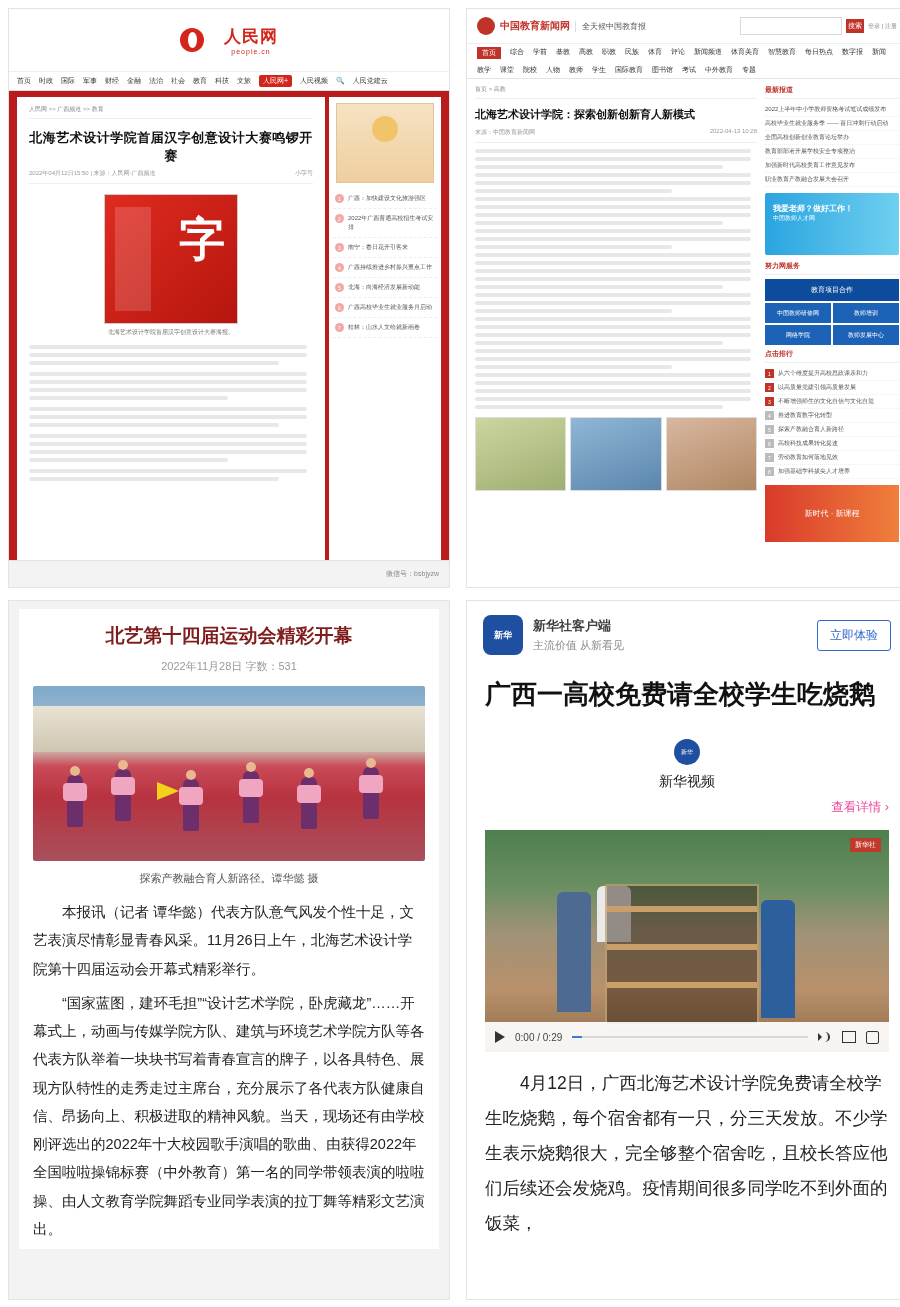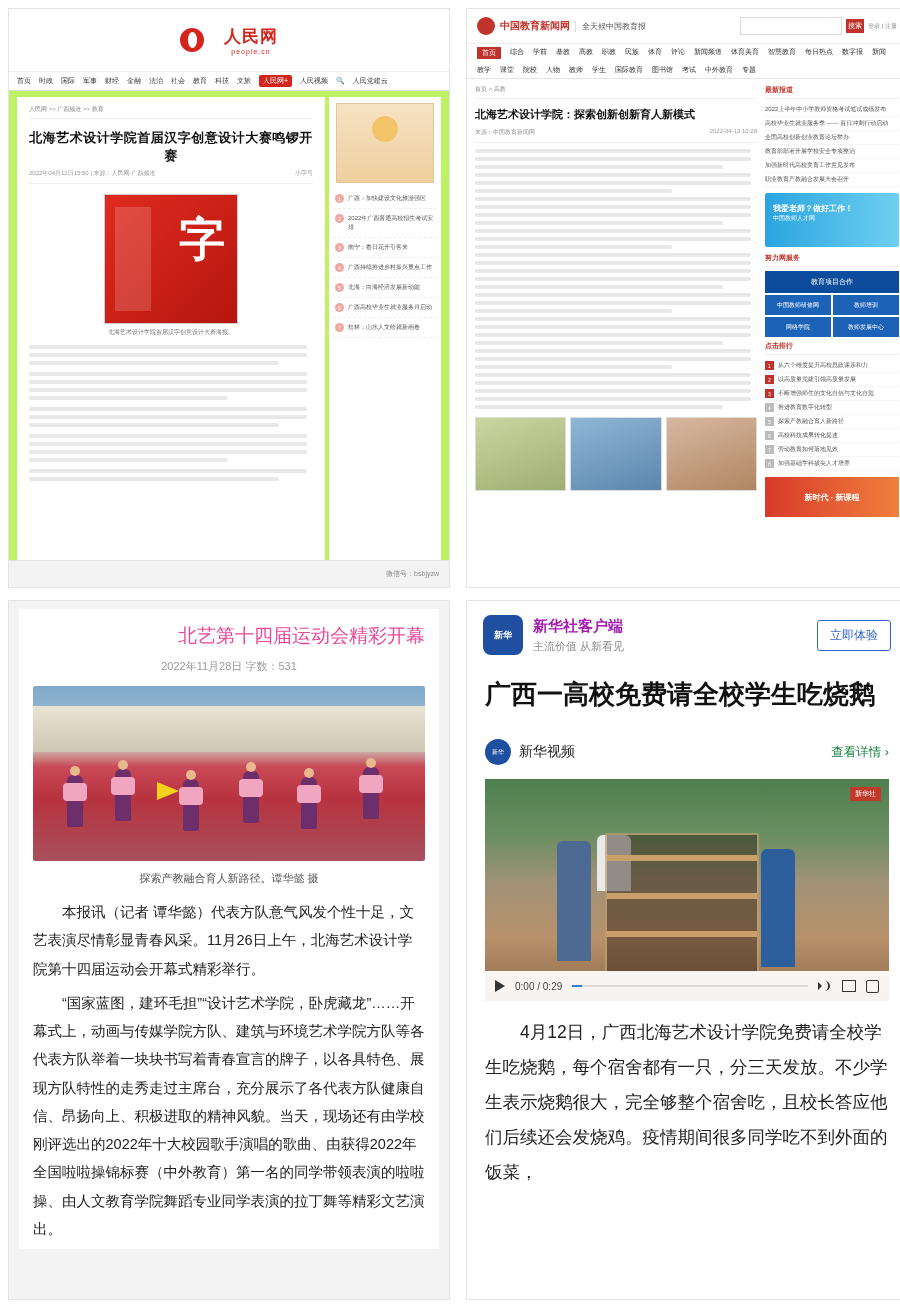--- a/index.html
+++ b/index.html
@@ -10,21 +10,21 @@
   
   .p1{padding:0;background:#fff;}
   .p1-head{height:62px;display:flex;align-items:center;justify-content:center;background:#fff;border-bottom:1px solid #eee;}
   .pcn-logo{display:flex;align-items:center;gap:20px;}
   .pcn-mark{width:24px;height:24px;border-radius:50%;background:#d4251c;position:relative;}
   .pcn-mark:after{content:"";position:absolute;left:8px;top:4px;width:9px;height:16px;border-radius:50%;background:#fff;}
   .pcn-text{font-size:17px;color:#d4251c;font-weight:bold;letter-spacing:1px;}
   .pcn-sub{font-size:7px;color:#d4251c;letter-spacing:1px;text-align:center;}
   .p1-nav{height:18px;background:#fff;border-bottom:1px solid #ddd;display:flex;align-items:center;gap:8px;padding:0 8px;font-size:7px;color:#333;}
   .p1-nav .red{color:#fff;background:#d4251c;padding:1px 4px;border-radius:2px;}
-  .p1-body{display:flex;background:#bef264;height:calc(100% - 84px);}
+  .p1-body{display:flex;background:#b91c1c;height:calc(100% - 84px);}
   .p1-main{flex:1;background:#fff;margin:6px 4px 6px 8px;padding:8px 12px;overflow:hidden;}
   .p1-side{width:104px;background:#fff;margin:6px 8px 6px 0;padding:4px;}
   .crumb{font-size:6px;color:#888;border-bottom:1px solid #eee;padding-bottom:4px;}
   .p1-title{font-size:13px;font-weight:bold;color:#111;text-align:center;margin:10px 0 4px;letter-spacing:.5px;}
   .p1-meta{font-size:6px;color:#999;display:flex;justify-content:space-between;border-bottom:1px solid #eee;padding-bottom:5px;}
   .poster{width:132px;height:128px;margin:10px auto 4px;background:linear-gradient(135deg,#e02b20,#b5160e);position:relative;border:1px solid #ccc;}
   .poster:before{content:"";position:absolute;left:10px;top:12px;width:36px;height:104px;background:rgba(255,255,255,.16);}
   .poster-big{position:absolute;right:12px;top:24px;font-size:46px;color:#fff;font-weight:bold;line-height:.9;}
   .poster-cap{text-align:center;font-size:6px;color:#777;margin-bottom:8px;}
   .ln{height:4px;background:#e8e8e8;border-radius:2px;margin:4px 0;}
@@ -54,67 +54,67 @@
   .p2-crumb{font-size:6px;color:#888;border-bottom:1px solid #eee;padding-bottom:4px;margin-bottom:8px;}
   .p2-title{font-size:11px;font-weight:bold;color:#111;margin-bottom:6px;}
   .p2-meta{font-size:6px;color:#999;display:flex;justify-content:space-between;border-bottom:1px solid #eee;padding-bottom:5px;margin-bottom:6px;}
   .imgrow{display:flex;gap:4px;margin-top:8px;}
   .ph{height:72px;flex:1;border:1px solid #ddd;}
   .ph1{background:linear-gradient(160deg,#cbd6a0,#9fae72);}
   .ph2{background:linear-gradient(160deg,#8fb6d6,#5b86ad);}
   .ph3{background:linear-gradient(160deg,#d8b7a0,#b08763);}
   .p2-side{width:134px;flex:0 0 134px;}
   .s-title{font-size:7px;color:#c0332b;border-bottom:1px solid #eee;padding-bottom:3px;margin-bottom:4px;font-weight:bold;}
-  .banner-blue{height:54px;background:linear-gradient(90deg,#2aa4e0,#6fd0f0);border-radius:2px;margin:6px 0;position:relative;}
+  .banner-blue{height:62px;background:linear-gradient(90deg,#2aa4e0,#6fd0f0);border-radius:2px;margin:6px 0;position:relative;}
   .banner-blue .txt{position:absolute;left:8px;top:10px;color:#fff;font-size:8px;font-weight:bold;line-height:1.4;}
   .grid4{display:grid;grid-template-columns:1fr 1fr;gap:2px;margin:4px 0;}
   .g-cell{height:20px;background:#1c63b8;color:#fff;font-size:6px;display:flex;align-items:center;justify-content:center;}
   .g-head{grid-column:1/3;height:22px;background:#0d4c9c;color:#fff;font-size:7px;display:flex;align-items:center;justify-content:center;}
   .rank-item{display:flex;gap:4px;font-size:6px;color:#555;padding:2px 0;border-bottom:1px dotted #eee;}
   .rank-no{width:9px;height:9px;background:#c0332b;color:#fff;font-size:5px;display:flex;align-items:center;justify-content:center;flex:0 0 auto;}
   .rank-no.gray{background:#bbb;}
-  .banner-red{height:40px;background:linear-gradient(90deg,#d93a2b,#f07f3c);margin-top:6px;color:#fff;font-size:8px;display:flex;align-items:center;justify-content:center;font-weight:bold;}
+  .banner-red{height:57px;background:linear-gradient(90deg,#d93a2b,#f07f3c);margin-top:6px;color:#fff;font-size:8px;display:flex;align-items:center;justify-content:center;font-weight:normal;}
 
   
   .p3{background:#f3f3f3;}
   .p3-bar{height:40px;background:#f7f7f7;border-bottom:1px solid #e0e0e0;display:flex;align-items:center;padding:0 14px;gap:14px;}
   .close-x{width:16px;height:16px;position:relative;flex:0 0 auto;}
   .close-x:before,.close-x:after{content:"";position:absolute;left:0;top:7px;width:16px;height:1.6px;background:#222;}
   .close-x:before{transform:rotate(45deg);} .close-x:after{transform:rotate(-45deg);}
   .p3-bar-title{flex:1;font-size:13px;color:#111;white-space:nowrap;overflow:hidden;text-overflow:ellipsis;}
   .dots{font-size:15px;color:#333;letter-spacing:1px;}
   .p3-card{background:#fff;margin:8px 10px;padding:12px 14px 0;height:calc(100% - 58px);overflow:hidden;box-sizing:border-box;}
-  .p3-title{font-size:19px;font-weight:normal;text-align:right;color:#ec4899;margin:2px 0 10px;}
+  .p3-title{font-size:19px;font-weight:bold;text-align:center;color:#7f1d1d;margin:2px 0 10px;}
   .p3-sub{text-align:center;font-size:11px;color:#9a9a9a;margin-bottom:12px;}
   .photo{height:175px;border-radius:2px;background:
       linear-gradient(180deg,#7fa8c9 0%,#9dbcd4 22%,#cfd3c2 34%,#c94a58 46%,#b8323f 64%,#a8505c 100%);
       position:relative;overflow:hidden;}
   .photo .bldg{position:absolute;left:0;right:0;top:20px;height:46px;background:linear-gradient(180deg,#e9e3d4,#cfc6b2);}
   .photo .dancer{position:absolute;bottom:34px;width:16px;height:52px;background:#6c2f6b;border-radius:6px 6px 2px 2px;}
   .photo .dancer:after{content:"";position:absolute;top:-9px;left:3px;width:10px;height:10px;border-radius:50%;background:#e8b88f;}
   .photo .dancer i{position:absolute;top:8px;left:-4px;width:24px;height:18px;background:#f0a6c0;border-radius:4px;display:block;}
   .photo .arrow{position:absolute;left:124px;top:96px;width:0;height:0;border-top:9px solid transparent;border-bottom:9px solid transparent;border-left:22px solid #f3d21c;}
   .cap{font-size:11px;color:#555;text-align:center;margin:10px 0 12px;}
   .p3-p{font-size:14.5px;line-height:1.95;color:#222;text-indent:2em;margin:0 0 6px;}
 
   
   .p4{background:#fff;}
   .p4-head{display:flex;align-items:center;gap:10px;padding:14px 16px 12px;}
   .xh-logo{width:40px;height:40px;border-radius:8px;background:#1f4fa0;color:#fff;font-size:9px;line-height:1.15;display:flex;align-items:center;justify-content:center;text-align:center;font-weight:bold;flex:0 0 auto;}
-  .xh-name{font-size:15px;font-weight:bold;color:#a21caf;}
+  .xh-name{font-size:13px;font-weight:bold;color:#404040;}
   .xh-slog{font-size:11px;color:#8b8b8b;margin-top:3px;}
   .xh-btn{margin-left:auto;border:1px solid #3366cc;color:#3366cc;font-size:12px;padding:6px 12px;border-radius:3px;}
   .p4-body{padding:0 18px;}
   .p4-title{font-size:26px;font-weight:bold;line-height:1.32;color:#111;margin:10px 0 16px;}
   .p4-meta{display:flex;justify-content:space-between;font-size:12.5px;color:#8a8a8a;}
   .p4-src{font-size:12.5px;color:#8a8a8a;margin-top:6px;padding-bottom:12px;border-bottom:1px solid #eee;}
-  .vidrow{display:flex;align-items:center;gap:8px;padding:12px 0 14px;}
+  .vidrow{display:flex;align-items:center;gap:8px;padding:12px 0 14px;flex-direction:column;}
   .vid-av{width:26px;height:26px;border-radius:50%;background:#1f4fa0;color:#fff;font-size:6px;display:flex;align-items:center;justify-content:center;text-align:center;flex:0 0 auto;}
   .vid-name{font-size:14px;color:#222;}
-  .vid-more{margin-left:auto;font-size:12.5px;color:#15803d;}
+  .vid-more{margin-left:auto;font-size:12.5px;color:#ec4899;}
   .player{height:222px;background:linear-gradient(180deg,#4d7f4d 0%,#6b8f62 26%,#a09277 46%,#b8916a 72%,#8d6a4a 100%);position:relative;overflow:hidden;}
   .player .rack{position:absolute;left:120px;top:54px;width:150px;height:138px;background:rgba(40,24,14,.45);border:2px solid rgba(255,220,160,.5);}
   .player .shelf{position:absolute;left:0;right:0;height:6px;background:#caa06a;}
   .player .person{position:absolute;width:34px;background:#2d5f9c;border-radius:6px 6px 0 0;}
   .player .wm{position:absolute;right:8px;top:8px;background:#c0392b;color:#fff;font-size:7px;padding:2px 5px;}
   .ctrl{position:absolute;left:0;right:0;bottom:0;height:30px;background:rgba(255,255,255,.92);display:flex;align-items:center;gap:10px;padding:0 10px;box-sizing:border-box;}
   .play-tri{width:0;height:0;border-top:6px solid transparent;border-bottom:6px solid transparent;border-left:10px solid #333;}
   .time{font-size:10px;color:#444;text-align:center;}
   .bar{flex:1;height:2px;background:#d8d8d8;position:relative;}
   .bar>i{position:absolute;left:0;top:0;height:2px;width:4%;background:#3a7bd5;}

